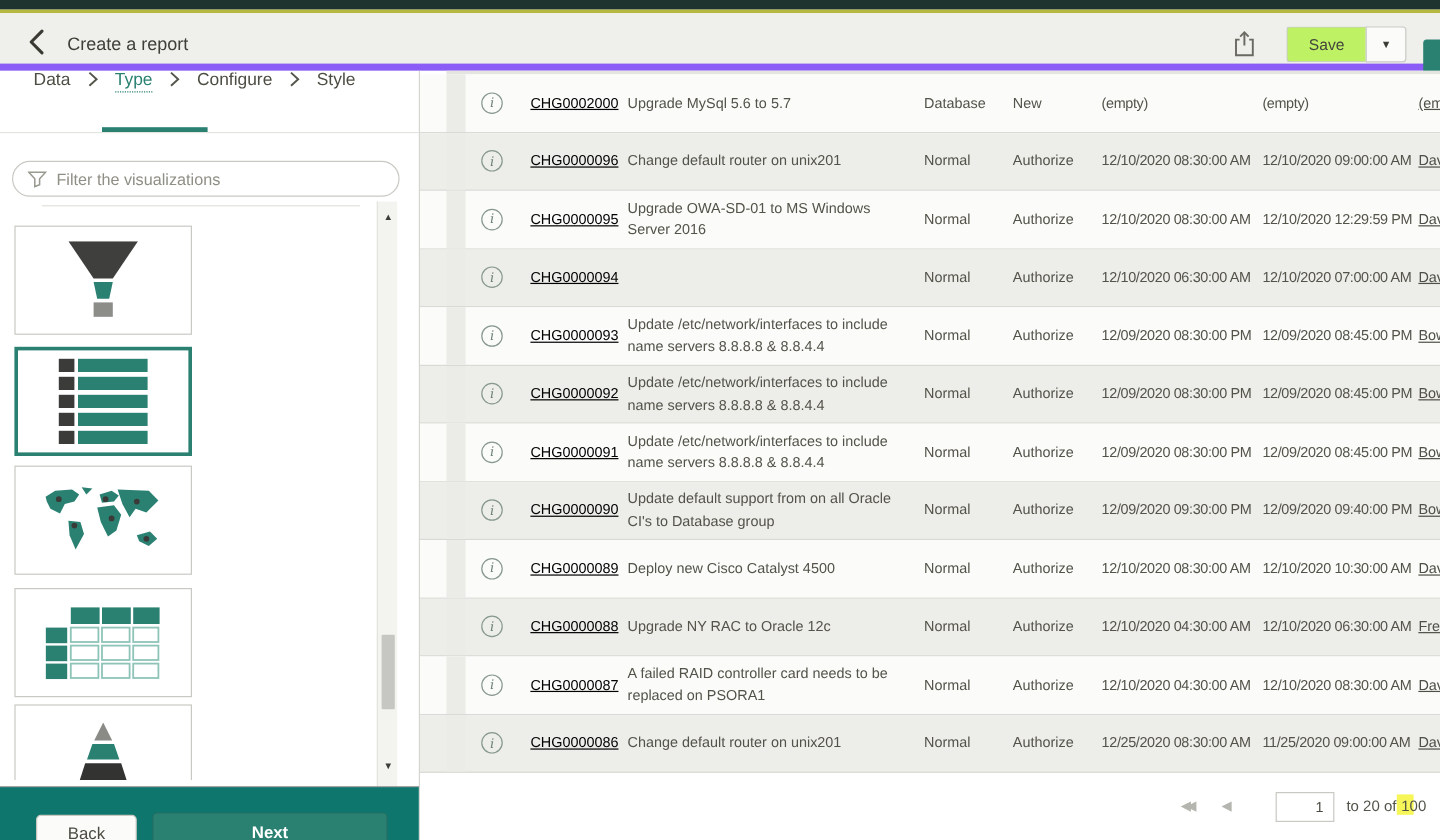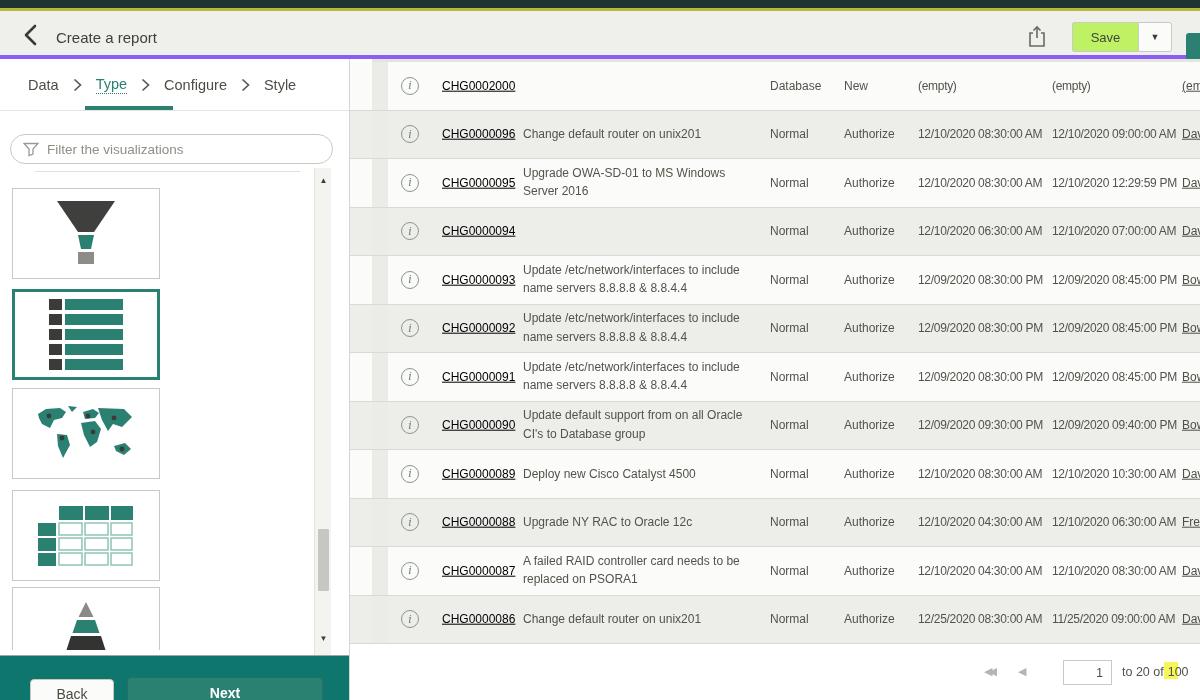--- a/index.html
+++ b/index.html
@@ -6,40 +6,40 @@
   html,body { width:1200px; height:700px; overflow:hidden; background:#fff;
               font-family:"Liberation Sans", sans-serif; }
   .stage { position:relative; width:1200px; height:700px; background:#fff; }
 
   
   .brand-strip { position:absolute; left:0; top:0; width:1200px; height:8px; background:#20342f; }
   .brand-underline { position:absolute; left:0; top:8px; width:1200px; height:3px; background:#b6b93f; }
 
   
   .header { position:absolute; left:0; top:11px; width:1200px; height:48px;
-            background:#efefec; border-bottom:4px solid #8b5cf6; }
+            background:#efefec; border-bottom:6px solid #8b5cf6; }
   .back-btn { position:absolute; left:18px; top:11px; width:26px; height:26px; cursor:pointer; }
   .page-title { position:absolute; left:56px; top:26px; transform:translateY(-50%);
                 font-size:15px; color:#3f3f38; }
   .share-btn { position:absolute; right:152px; top:14px; width:22px; height:24px; }
   .save-split { position:absolute; right:28px; top:11px; height:30px; display:flex; }
   .save-main { width:66px; height:30px; background:#bef264; border:1px solid #c9c9c5;
                border-right:none; border-radius:3px 0 0 3px; font-size:13px; color:#45453e;
                display:flex; align-items:center; justify-content:center; cursor:pointer; }
   .save-caret { width:34px; height:30px; background:#fbfbfa; border:1px solid #c9c9c5;
                 border-radius:0 3px 3px 0; font-size:9px; color:#3c3c36;
                 display:flex; align-items:center; justify-content:center; cursor:pointer; }
   .green-sliver { position:absolute; left:1186px; top:22px; width:18px; height:30px;
                   background:#2a8172; border-radius:3px 0 0 3px; }
 
   
   .left-panel { position:absolute; left:0; top:59px; width:350px; height:641px;
                 background:#fff; border-right:1px solid #d5d5d1; }
   .breadcrumb { position:absolute; left:0; top:0; width:349px; height:52px;
-                border-bottom:1px solid #e4e4e0; display:flex; align-items:center;
+                border-bottom:1px solid #e4e4e0; display:flex; align-items:flex-start;
                 padding-left:28px; gap:14px; }
   .crumb { font-size:14.5px; color:#4d4d44; cursor:pointer; }
   .crumb.active { color:#2a8172; border-bottom:1px dotted #2a8172; padding-bottom:1px; }
   .crumb-sep { display:flex; align-items:center; }
   .type-bar { position:absolute; left:85px; bottom:0; width:88px; height:4px; background:#2a8172; }
 
   .filter-box { position:absolute; left:10px; top:75px; width:323px; height:30px;
                 border:1px solid #c9c9c4; border-radius:16px; background:#fff;
                 display:flex; align-items:center; padding-left:12px; gap:8px; }
   .filter-box input { border:none; outline:none; flex:1; font-size:13.5px; color:#55554c;
@@ -294,20 +294,21 @@
     </div>
   </div>
 
   <div class="content">
     <div class="table-top-strip"></div>
     <div class="rows" id="rows">
         <div class="trow">
     <div class="gutter"></div>
     <span class="info">i</span>
     <a class="c num">CHG0002000</a>
+    <div class="c desc">Upgrade MySql 5.6 to 5.7</div>
     <div class="c pri">Database</div>
     <div class="c state">New</div>
     <div class="c start">(empty)</div>
     <div class="c end">(empty)</div>
     <a class="c name">(em</a>
   </div>
         <div class="trow alt">
     <div class="gutter"></div>
     <span class="info">i</span>
     <a class="c num">CHG0000096</a>

